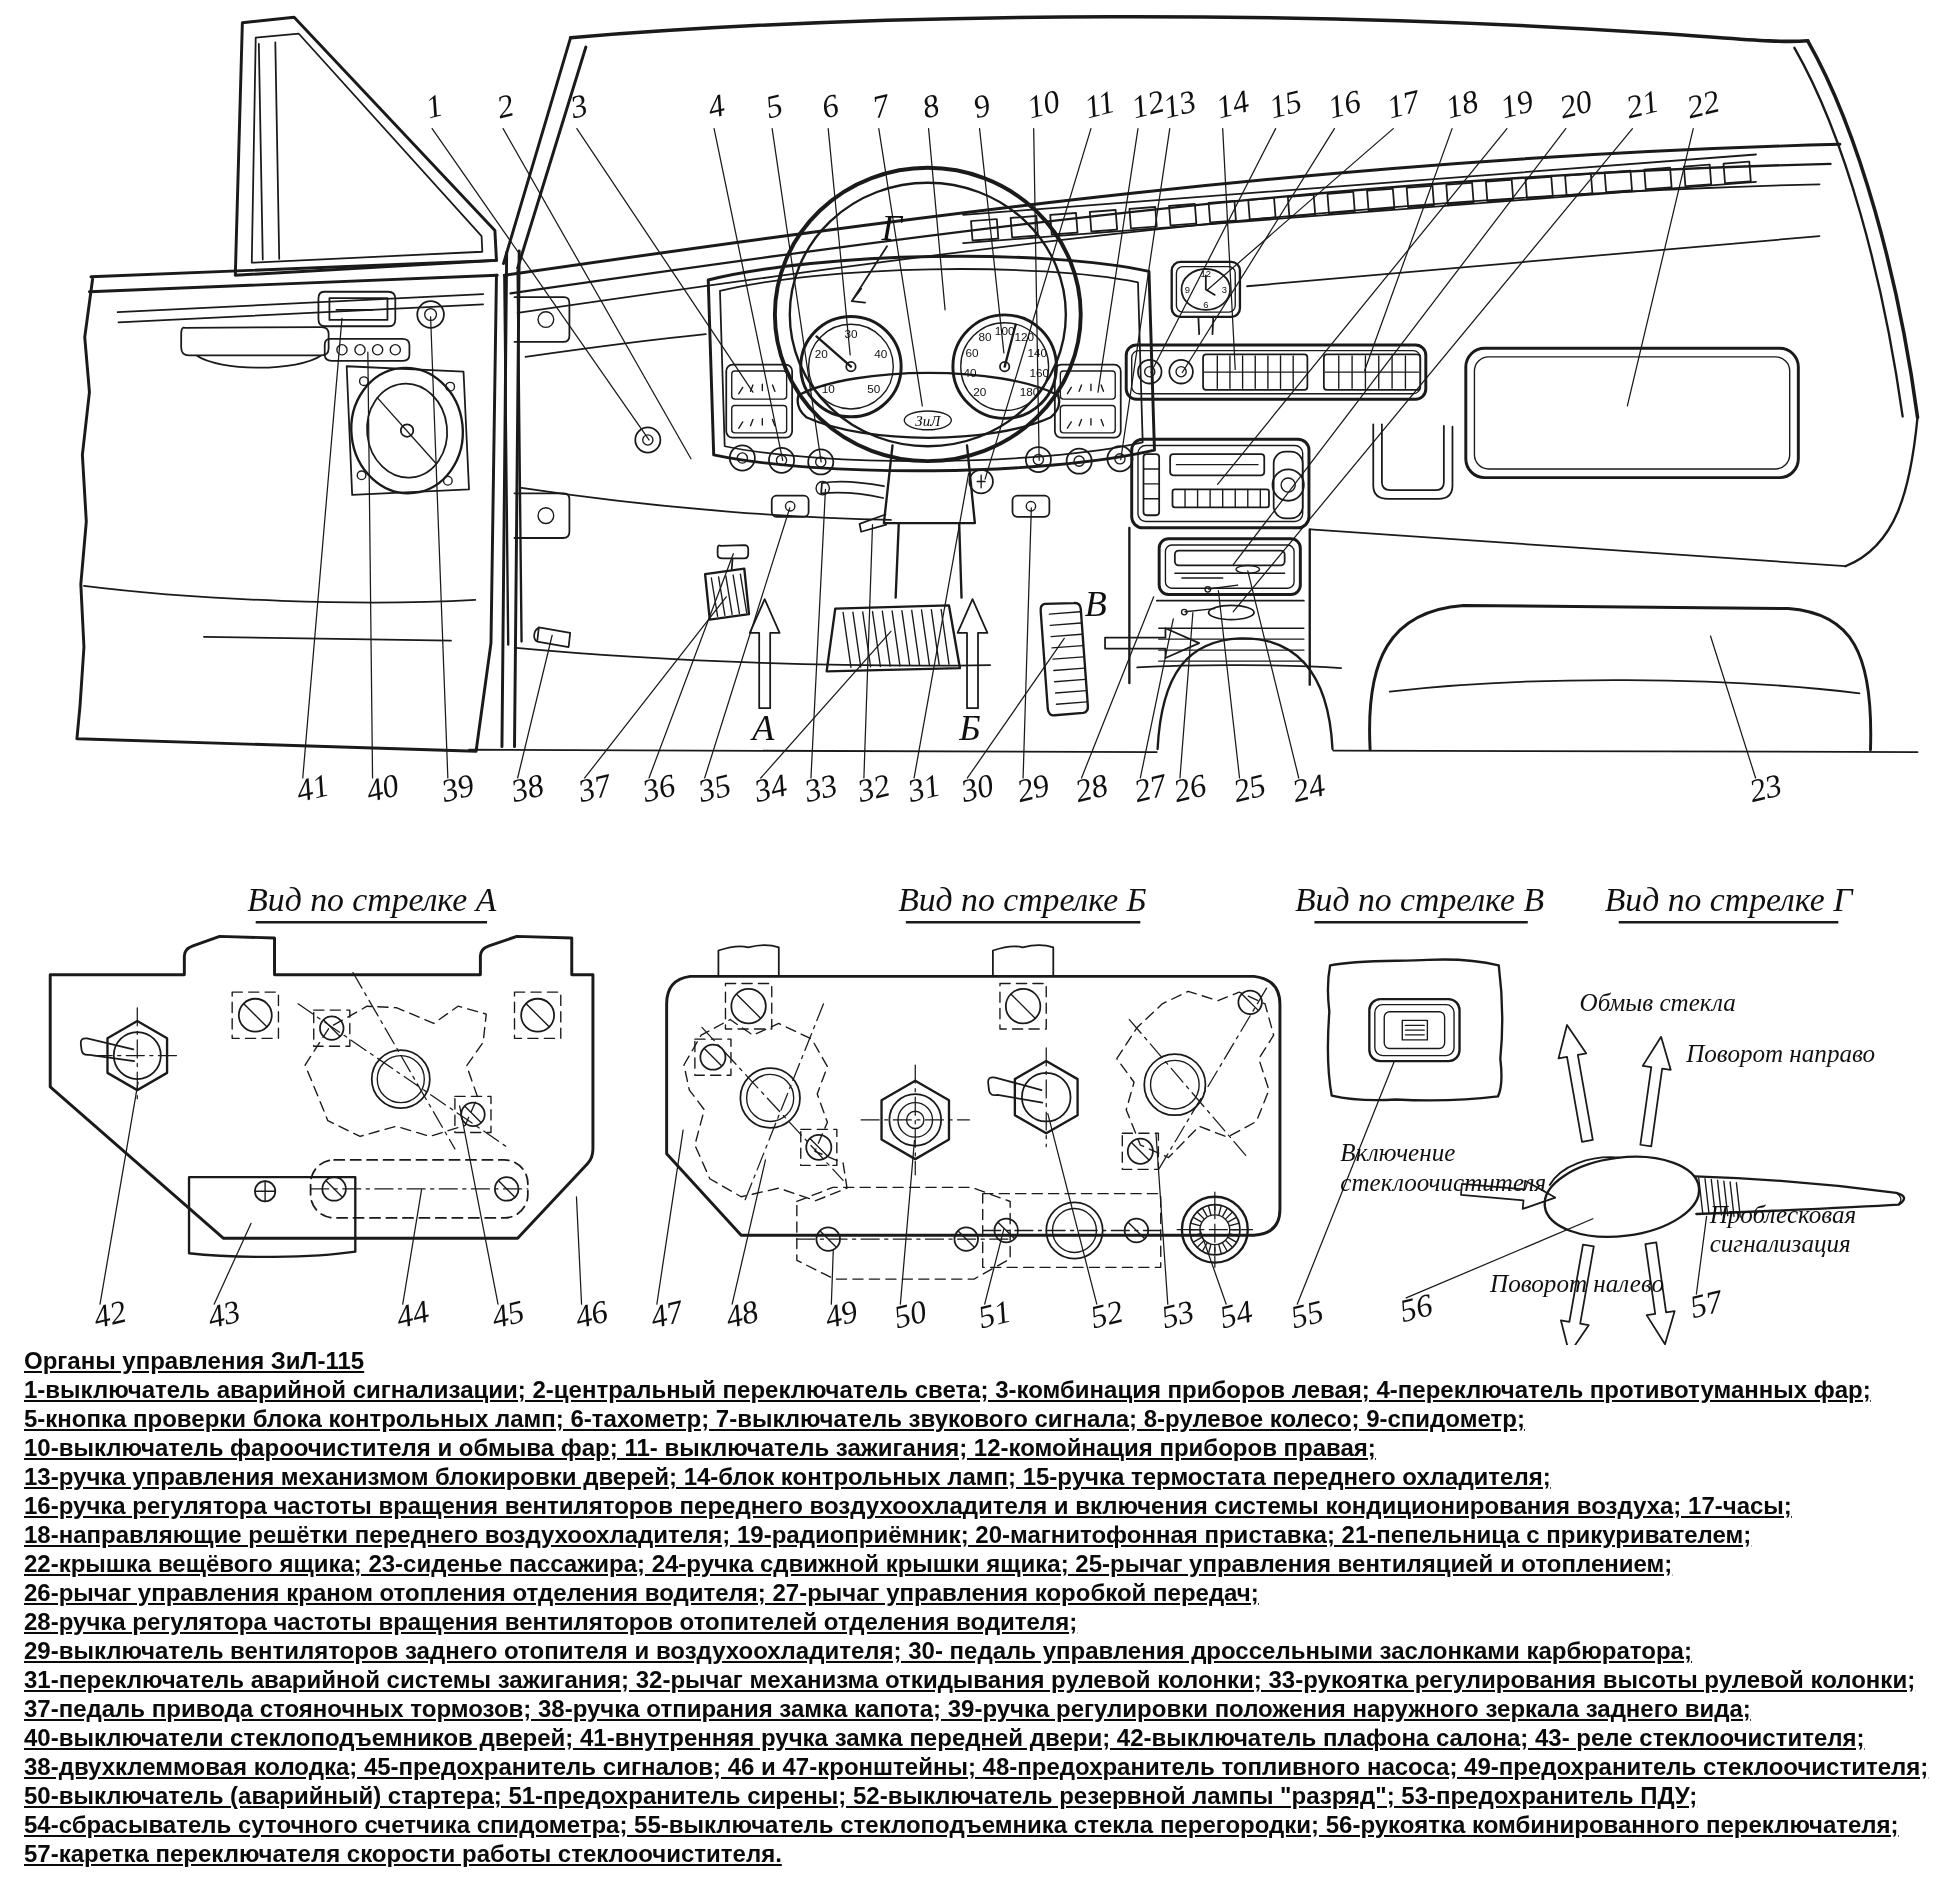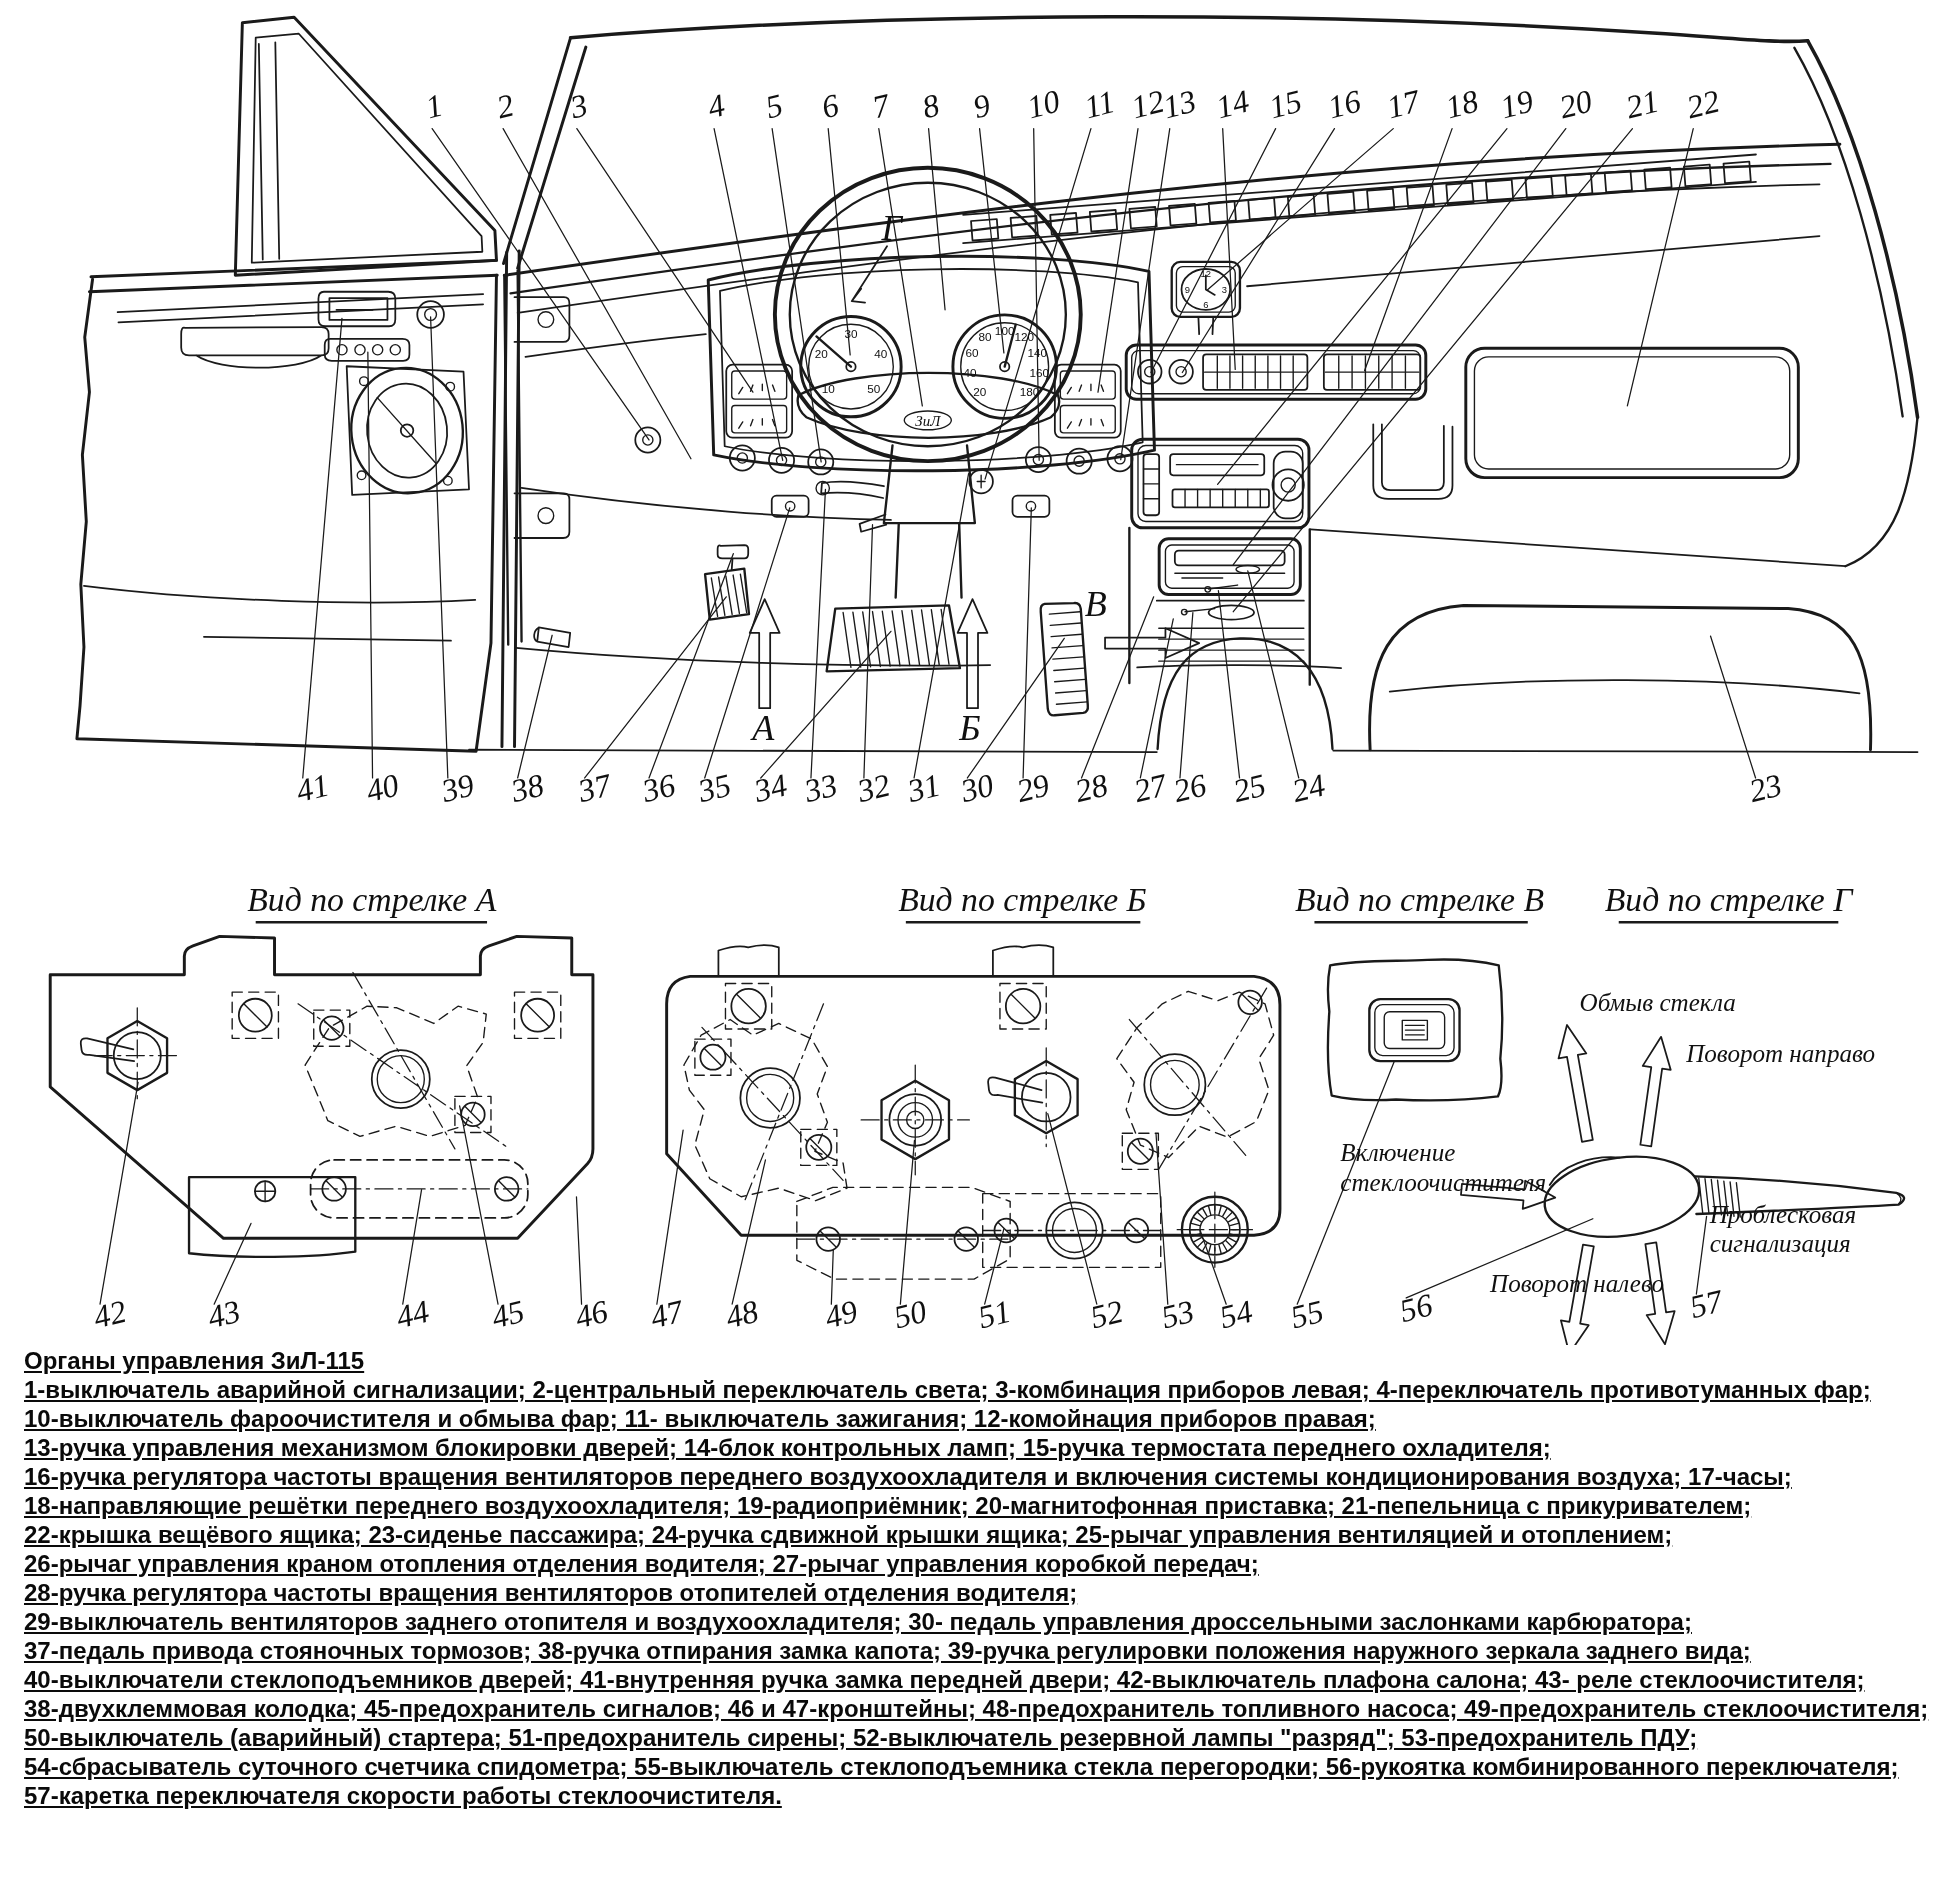--- a/index.html
+++ b/index.html
@@ -501,28 +501,30 @@
     <text class="ann" x="3418" y="3036">стеклоочистителя</text>
     <text class="ann" x="3800" y="3296">Поворот налево</text>
     <text class="ann" x="4360" y="3118">Проблесковая</text>
     <text class="ann" x="4360" y="3192">сигнализация</text>
   </g>
 </svg>
 
 <div class="legend">
   <div>Органы управления ЗиЛ-115</div>
   <div>1-выключатель аварийной сигнализации; 2-центральный переключатель света; 3-комбинация приборов левая; 4-переключатель противотуманных фар;</div>
+  <div>5-кнопка проверки блока контрольных ламп; 6-тахометр; 7-выключатель звукового сигнала; 8-рулевое колесо; 9-спидометр;</div>
   <div>10-выключатель фароочистителя и обмыва фар; 11- выключатель зажигания; 12-комойнация приборов правая;</div>
   <div>13-ручка управления механизмом блокировки дверей; 14-блок контрольных ламп; 15-ручка термостата переднего охладителя;</div>
   <div>16-ручка регулятора частоты вращения вентиляторов переднего воздухоохладителя и включения системы кондиционирования воздуха; 17-часы;</div>
   <div>18-направляющие решётки переднего воздухоохладителя; 19-радиоприёмник; 20-магнитофонная приставка; 21-пепельница с прикуривателем;</div>
   <div>22-крышка вещёвого ящика; 23-сиденье пассажира; 24-ручка сдвижной крышки ящика; 25-рычаг управления вентиляцией и отоплением;</div>
   <div>26-рычаг управления краном отопления отделения водителя; 27-рычаг управления коробкой передач;</div>
   <div>28-ручка регулятора частоты вращения вентиляторов отопителей отделения водителя;</div>
   <div>29-выключатель вентиляторов заднего отопителя и воздухоохладителя; 30- педаль управления дроссельными заслонками карбюратора;</div>
+  <div>31-переключатель аварийной системы зажигания; 32-рычаг механизма откидывания рулевой колонки; 33-рукоятка регулирования высоты рулевой колонки;</div>
   <div>37-педаль привода стояночных тормозов; 38-ручка отпирания замка капота; 39-ручка регулировки положения наружного зеркала заднего вида;</div>
   <div>40-выключатели стеклоподъемников дверей; 41-внутренняя ручка замка передней двери; 42-выключатель плафона салона; 43- реле стеклоочистителя;</div>
   <div>38-двухклеммовая колодка; 45-предохранитель сигналов; 46 и 47-кронштейны; 48-предохранитель топливного насоса; 49-предохранитель стеклоочистителя;</div>
   <div>50-выключатель (аварийный) стартера; 51-предохранитель сирены; 52-выключатель резервной лампы "разряд"; 53-предохранитель ПДУ;</div>
   <div>54-сбрасыватель суточного счетчика спидометра; 55-выключатель стеклоподъемника стекла перегородки; 56-рукоятка комбинированного переключателя;</div>
   <div>57-каретка переключателя скорости работы стеклоочистителя.</div>
 </div>
 
 </div>
 

